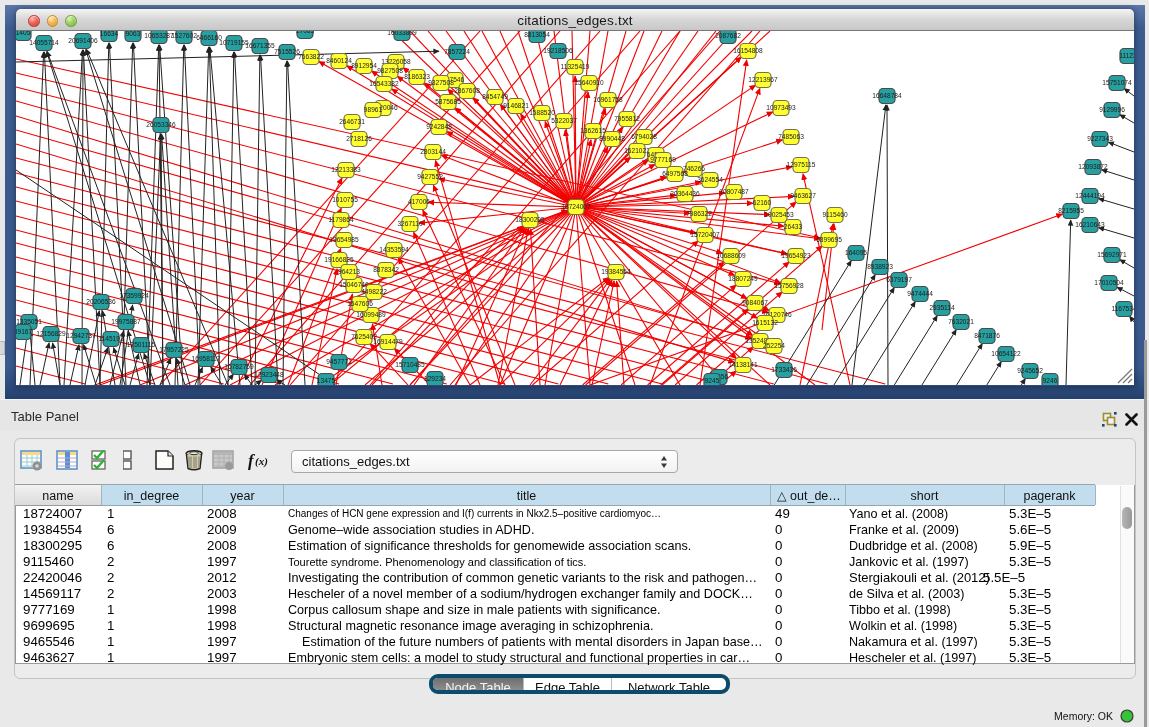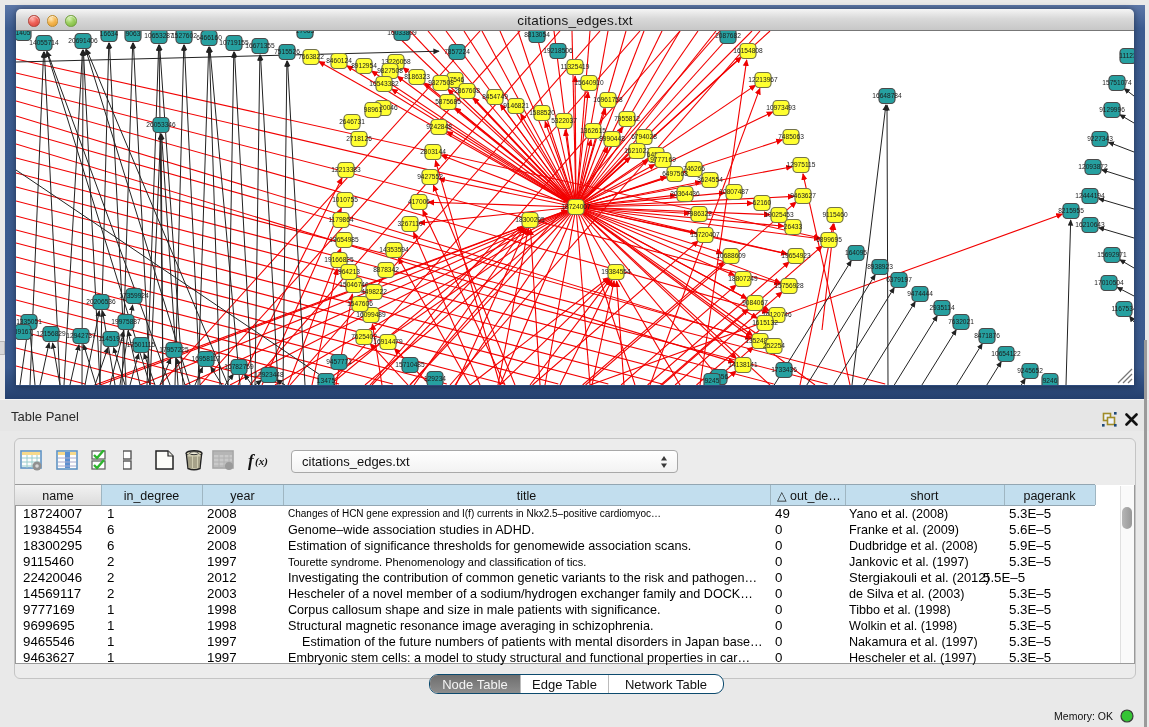--- a/index.html
+++ b/index.html
@@ -8,21 +8,21 @@
 .title{position:absolute;width:100%;text-align:center;top:3.5px;font-size:13.5px;color:#161616;letter-spacing:.2px}
 .tl{position:absolute;top:6px;width:11.5px;height:11.5px;border-radius:50%;box-shadow:inset 0 1px 1px rgba(255,255,255,.7)}
 .panelhdr{position:absolute;left:0;top:399px;width:1149px;height:32px;background:#e6e6e6;border-top:1px solid #f5f5f5}
 .panelhdr .t{position:absolute;left:11px;top:9px;font-size:13px;color:#2a2a2a}
 .inner{position:absolute;left:14px;top:438px;width:1122px;height:241px;background:#ececec;border:1px solid #c4c4c4;border-radius:6px}
 .combo{position:absolute;left:291px;top:450px;width:387px;height:23px;background:linear-gradient(#fff,#f2f2f2);border:1px solid #a8a8a8;border-radius:4px;font-size:13px;color:#111;line-height:21px;padding-left:10px}
 .tablebg{position:absolute;left:15px;top:485px;width:1120px;height:179px;background:#fff;border:1px solid #9a9a9a;border-top:none}
 .hc{position:absolute;top:486px;height:20px;font-size:12.5px;color:#111;text-align:center;line-height:20px}
 .tr{position:absolute;left:0;height:16px;font-size:13.3px;color:#000;white-space:nowrap}
 .tr span{position:absolute;top:0;line-height:16px}
-.tabs{position:absolute;left:429px;top:674px;height:20px;border:1px solid #0c4a6e;border-radius:9px;overflow:hidden;display:flex;background:#fff}
+.tabs{position:absolute;left:429px;top:674px;height:20px;border:4px solid #0c4a6e;border-radius:9px;overflow:hidden;display:flex;background:#fff}
 .tab{font-size:13px;line-height:19px;color:#111;border-left:1px solid #bbb;text-align:center}
 .seg1{background:linear-gradient(#6e6e6e,#8d8d8d);color:#f4f4f4;border-left:none}
 .mem{position:absolute;right:36px;top:710px;font-size:10.5px;color:#111}
 .scrtrack{position:absolute;left:1120px;top:486px;width:14px;height:177px;background:#fafafa;border-left:1px solid #e0e0e0}
 .scrthumb{position:absolute;left:1122px;top:507px;width:10px;height:22px;background:linear-gradient(90deg,#b6b6b6,#989898);border-radius:5px}
 .rstrip{position:absolute;left:1144px;top:340px;width:3px;height:387px;background:#9a9a9a}
 </style></head><body>
 <div class="blue">
  <div class="macwin">
   <div class="titlebar">

